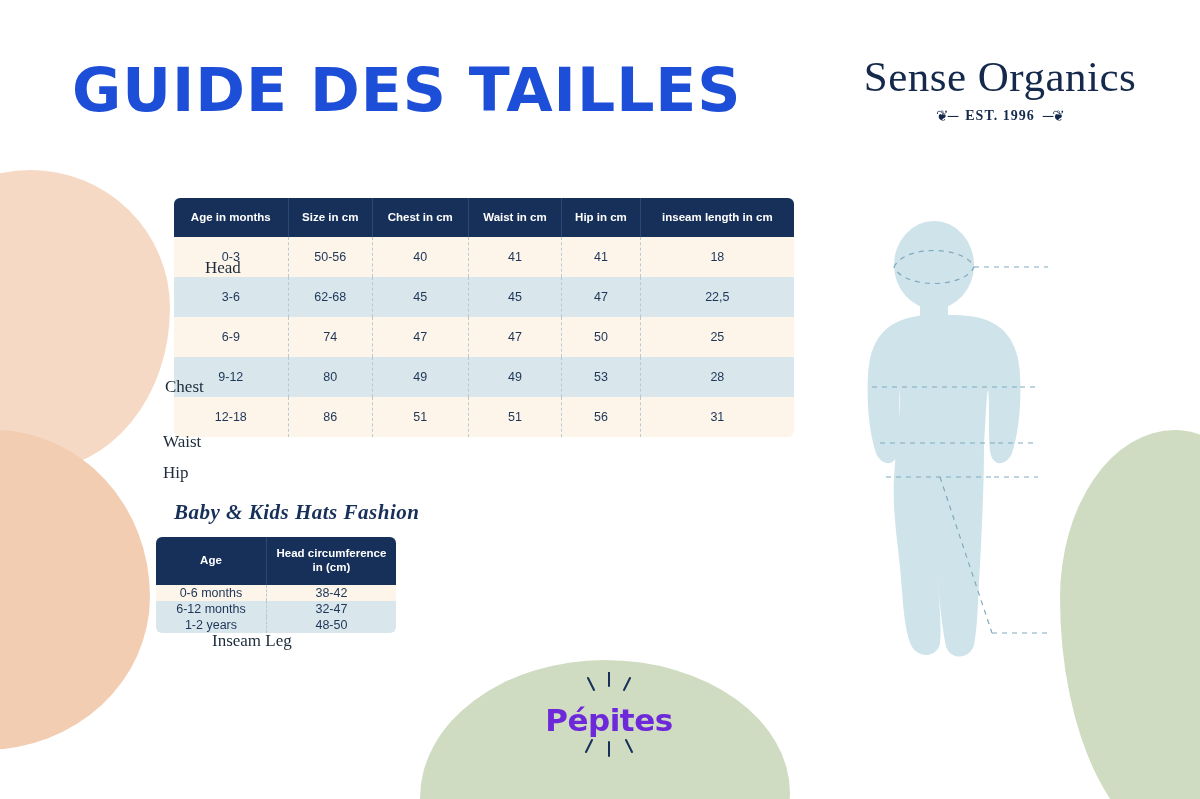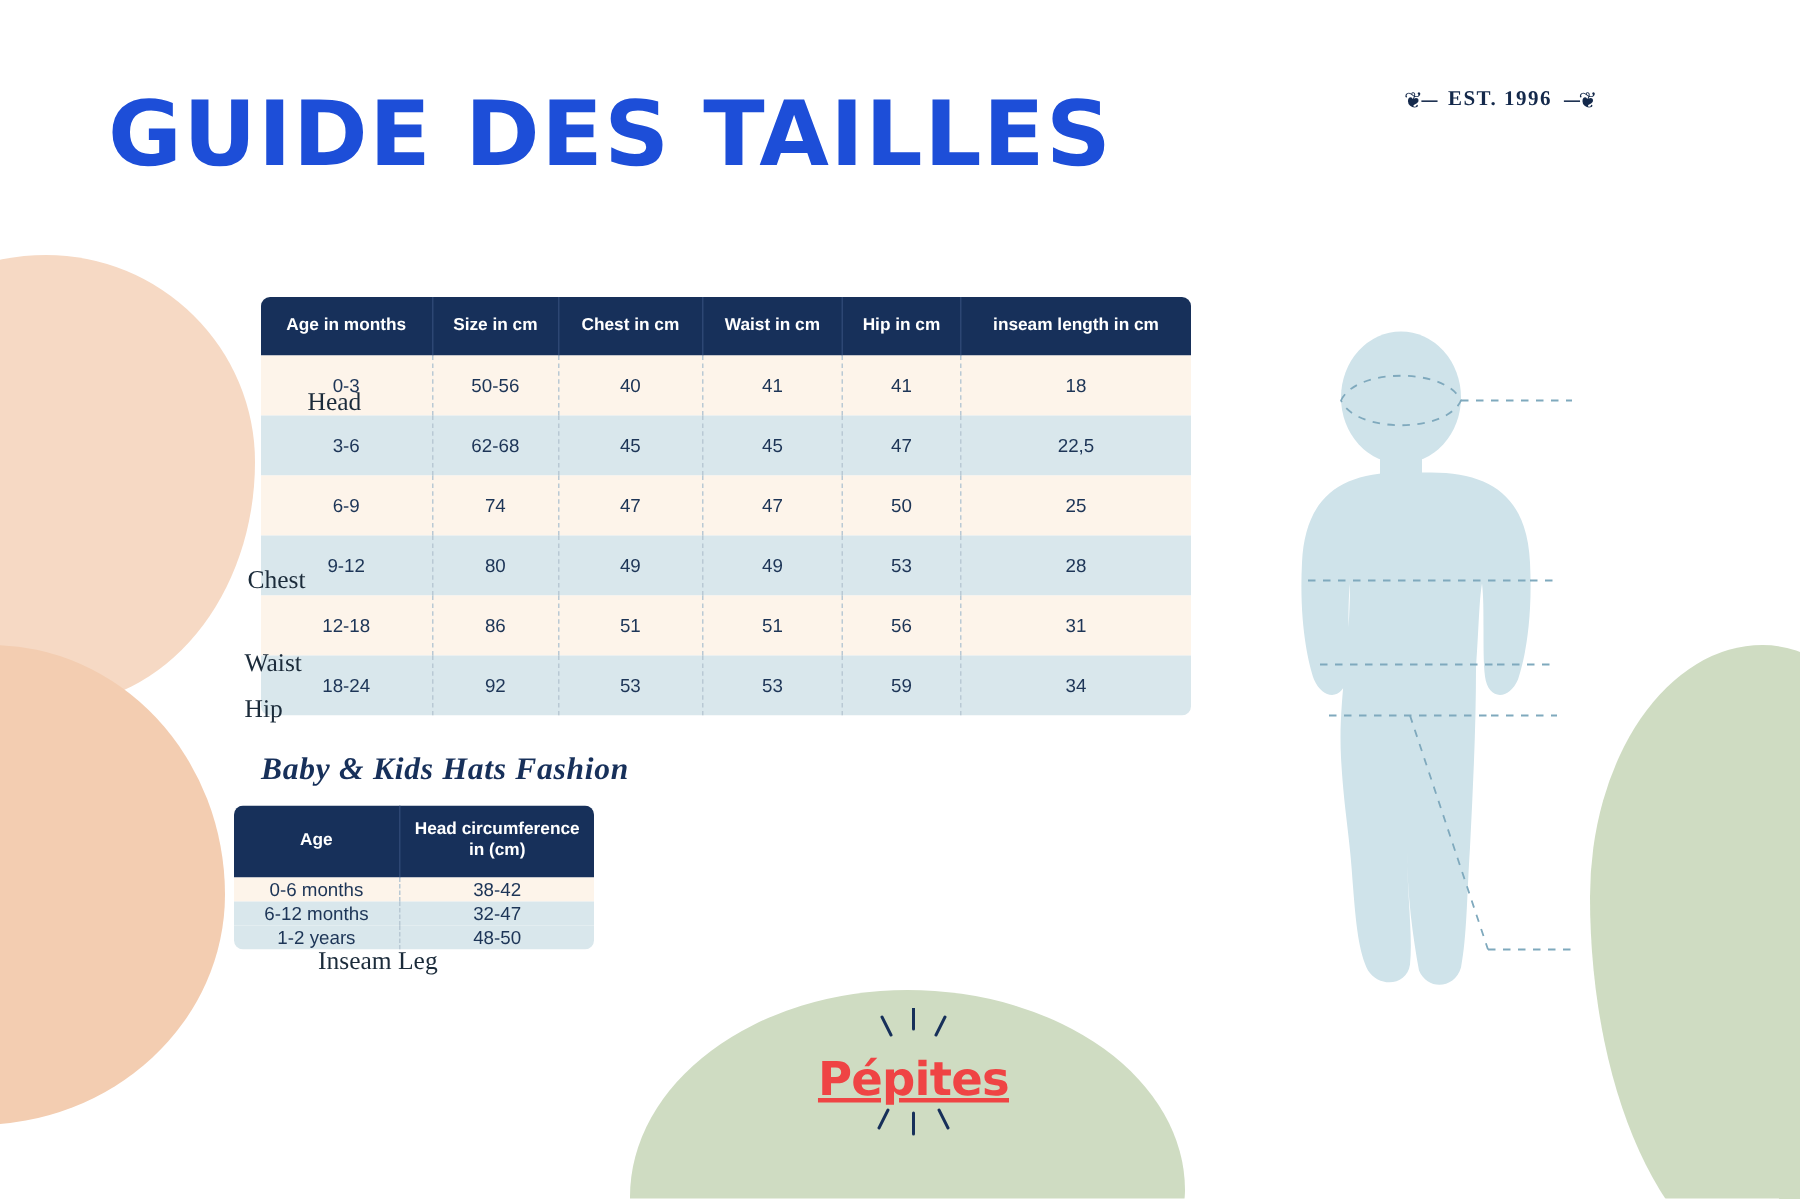--- a/index.html
+++ b/index.html
@@ -159,36 +159,36 @@
   
   #pepites-logo {
     position: absolute;
     left: 534px; top: 672px;
     width: 150px; text-align: center;
   }
   #pepites-text {
     font-family: "DejaVu Sans", sans-serif;
     font-weight: bold;
     font-size: 31px;
-    color: #ef4444;
+    color: #6d28d9;
     letter-spacing: -0.5px;
-    text-decoration: underline;
   }
 </style>
 </head>
 <body>
 
 <div class="blob" id="blob-peach"></div>
 <div class="blob" id="blob-peach-2"></div>
 <div class="blob" id="blob-green-right"></div>
 <div class="blob" id="blob-green-bottom"></div>
 
 <div id="page-title">GUIDE DES TAILLES</div>
 
 <div id="brand-block">
+  <div id="brand-name">Sense Organics</div>
   <div id="brand-est-row">
     <span class="orn">❦─</span>
     <span id="brand-est">EST. 1996</span>
     <span class="orn">─❦</span>
   </div>
 </div>
 
 <table id="size-table">
   <thead>
     <tr>
@@ -233,28 +233,20 @@
       <td>53</td>
       <td>28</td>
     </tr>
     <tr class="odd">
       <td>12-18</td>
       <td>86</td>
       <td>51</td>
       <td>51</td>
       <td>56</td>
       <td>31</td>
-    </tr>
-    <tr class="even">
-      <td>18-24</td>
-      <td>92</td>
-      <td>53</td>
-      <td>53</td>
-      <td>59</td>
-      <td>34</td>
     </tr>
   </tbody>
 </table>
 
 <div id="hats-title">Baby &amp; Kids Hats Fashion</div>
 <table id="hats-table">
   <thead>
     <tr>
       <th style="width:46%">Age</th>
       <th style="width:54%">Head circumference in (cm)</th>

